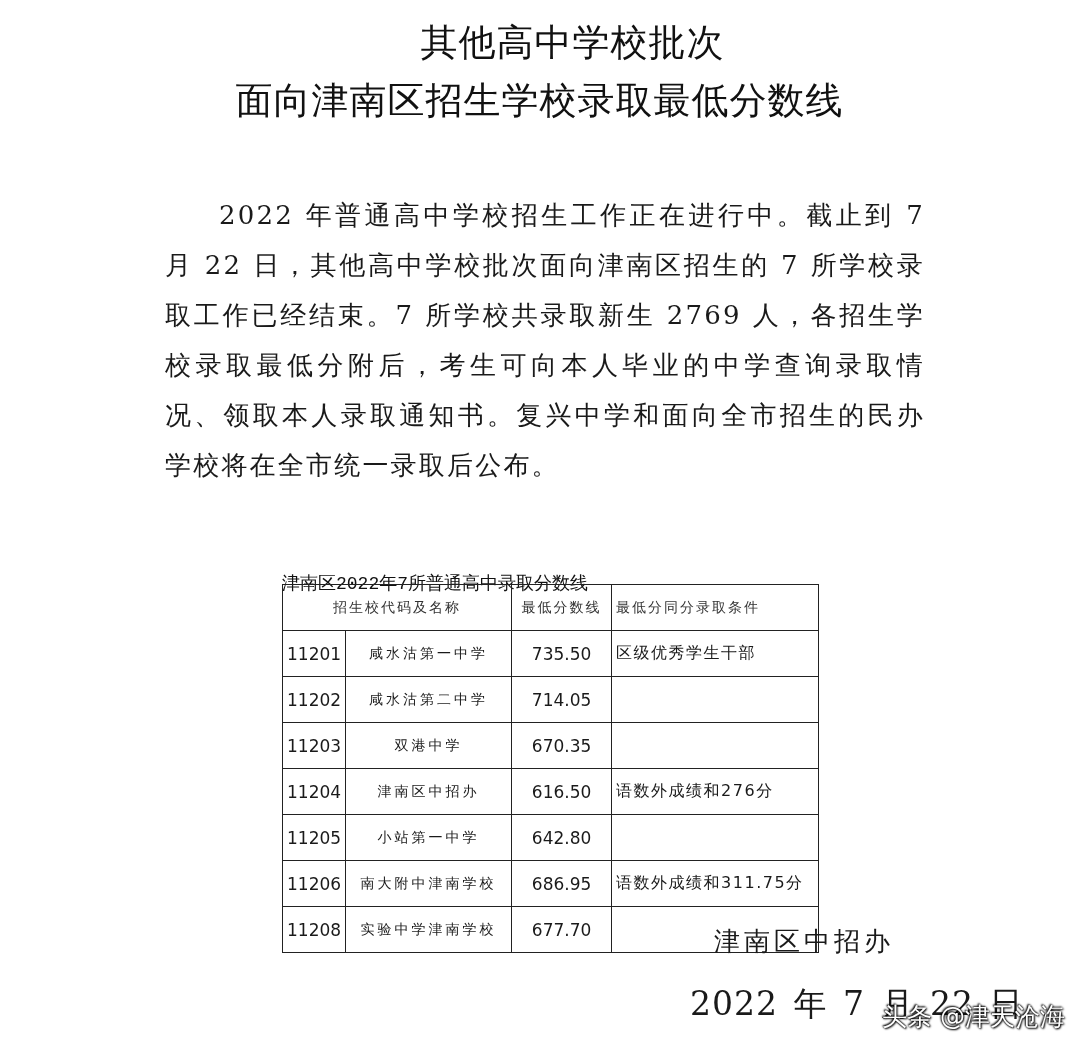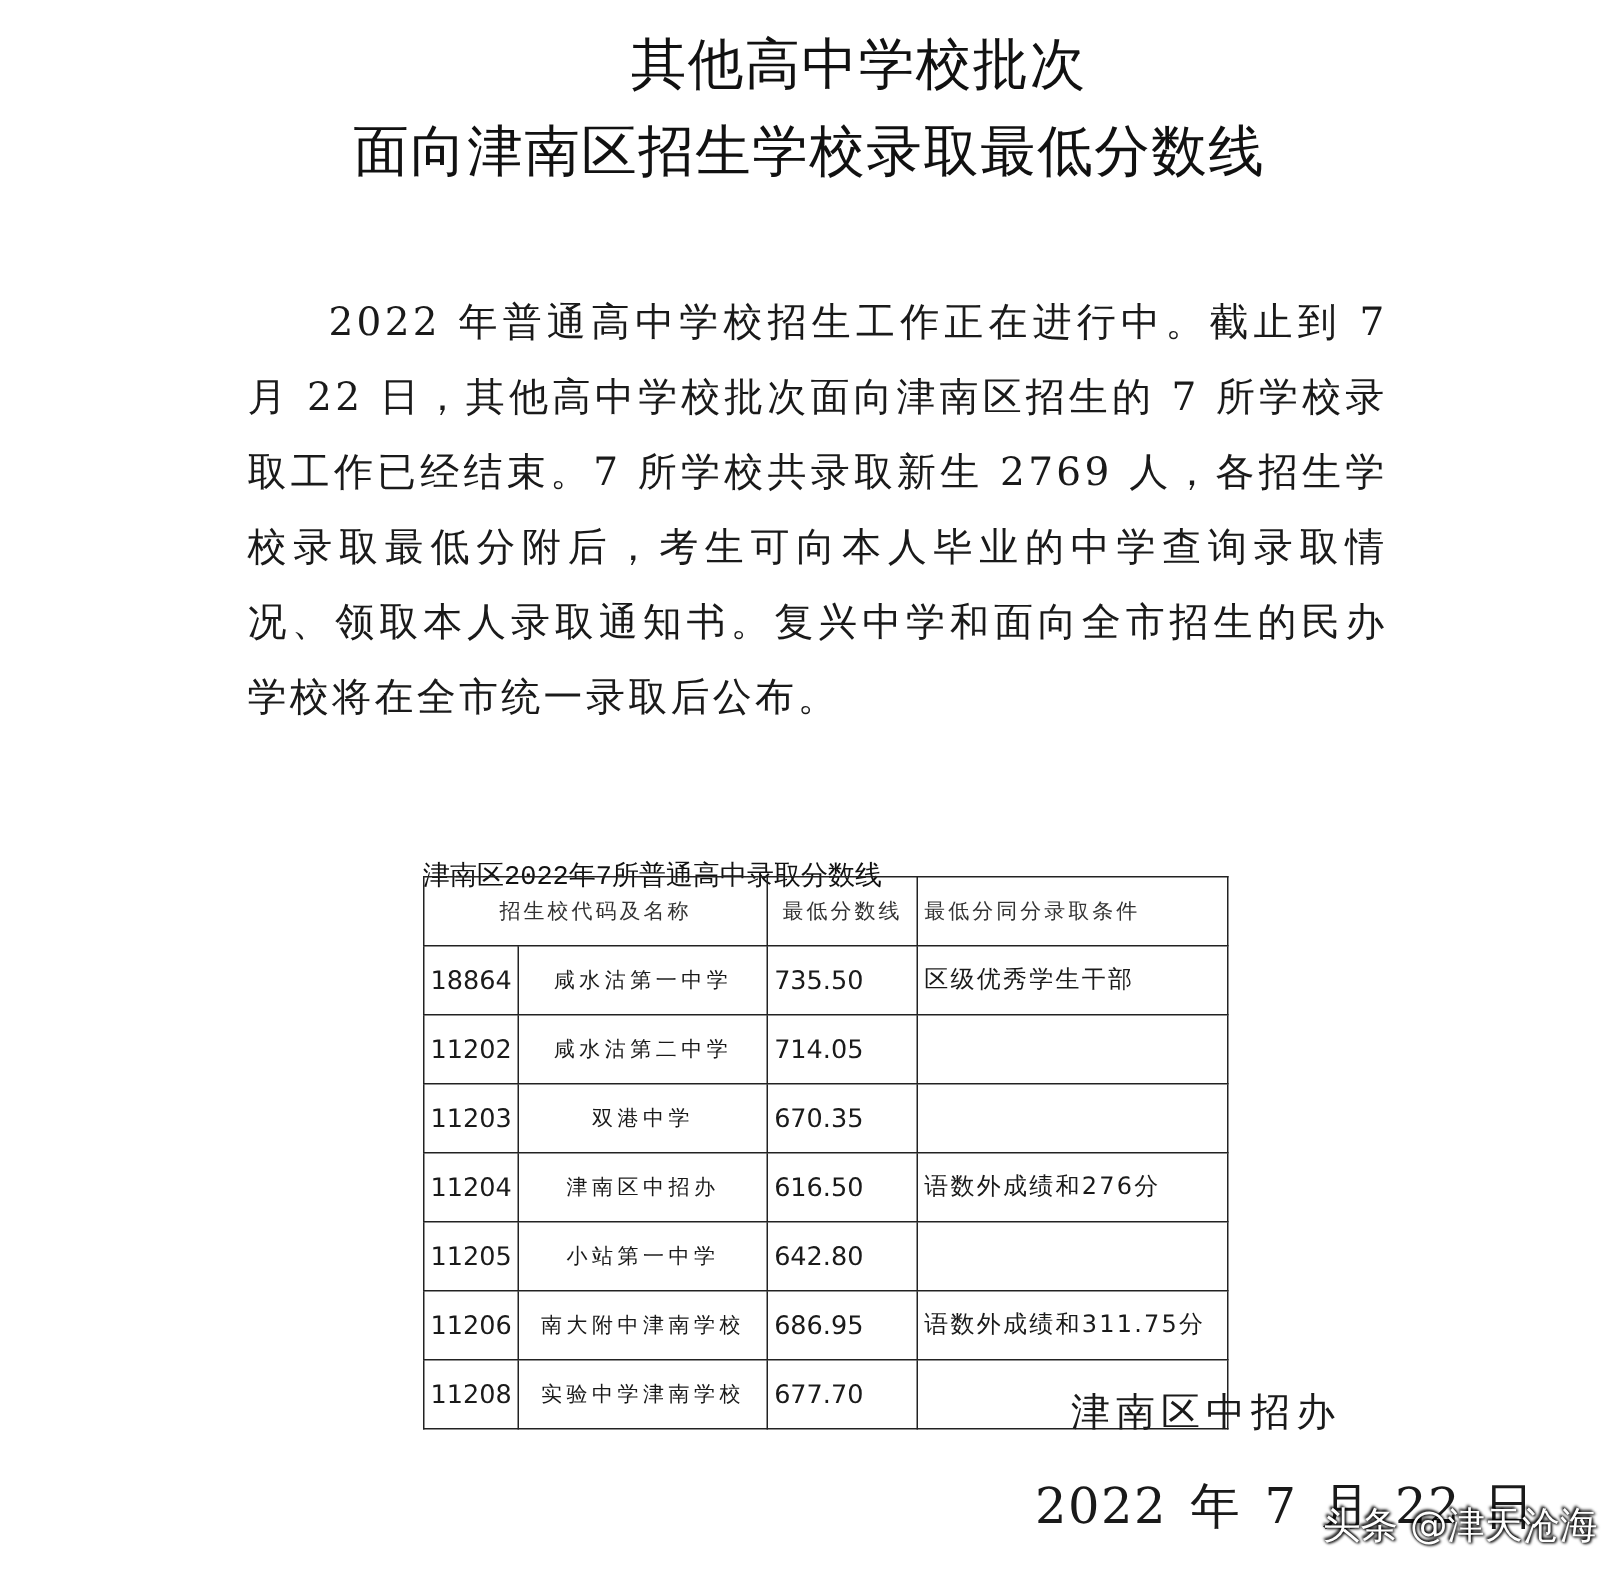--- a/index.html
+++ b/index.html
@@ -28,21 +28,21 @@
     position: absolute; left: 282px; top: 584px; border-collapse: collapse;
     font-size: 16px; color: #1a1a1a;
   }
   table.scores td, table.scores th {
     border: 1.5px solid #222; height: 21px; padding: 12px 4px; white-space: nowrap;
     font-weight: normal; font-family: "DejaVu Sans", "Liberation Sans", sans-serif;
   }
   table.scores th { font-size: 14px; letter-spacing: 2px; color: #333; }
   .c-code { width: 50px; text-align: left; font-size: 17px; }
   .c-name { width: 157px; text-align: center; letter-spacing: 3px; font-size: 14px; }
-  .c-score { width: 91px; text-align: left; font-size: 17px; }
+  .c-score { width: 91px; text-align: center; font-size: 17px; }
   .c-cond { width: 198px; text-align: left; font-size: 16px; letter-spacing: 1.5px; }
   .sign-org {
     position: absolute; left: 714px; top: 924px;
     font-size: 26px; letter-spacing: 4px; color: #1a1a1a;
   }
   .sign-date {
     position: absolute; left: 690px; top: 982px;
     font-size: 33px; letter-spacing: 1px; color: #1a1a1a; word-spacing: 4px;
   }
   .watermark {
@@ -67,21 +67,21 @@
 <table class="scores">
   <thead>
     <tr>
       <th colspan="2">招生校代码及名称</th>
       <th>最低分数线</th>
       <th class="c-cond" style="text-align:left;">最低分同分录取条件</th>
     </tr>
   </thead>
   <tbody>
     <tr>
-      <td class="c-code">18864</td>
+      <td class="c-code">11201</td>
       <td class="c-name">咸水沽第一中学</td>
       <td class="c-score">735.50</td>
       <td class="c-cond">区级优秀学生干部</td>
     </tr>
     <tr>
       <td class="c-code">11202</td>
       <td class="c-name">咸水沽第二中学</td>
       <td class="c-score">714.05</td>
       <td class="c-cond"></td>
     </tr>

